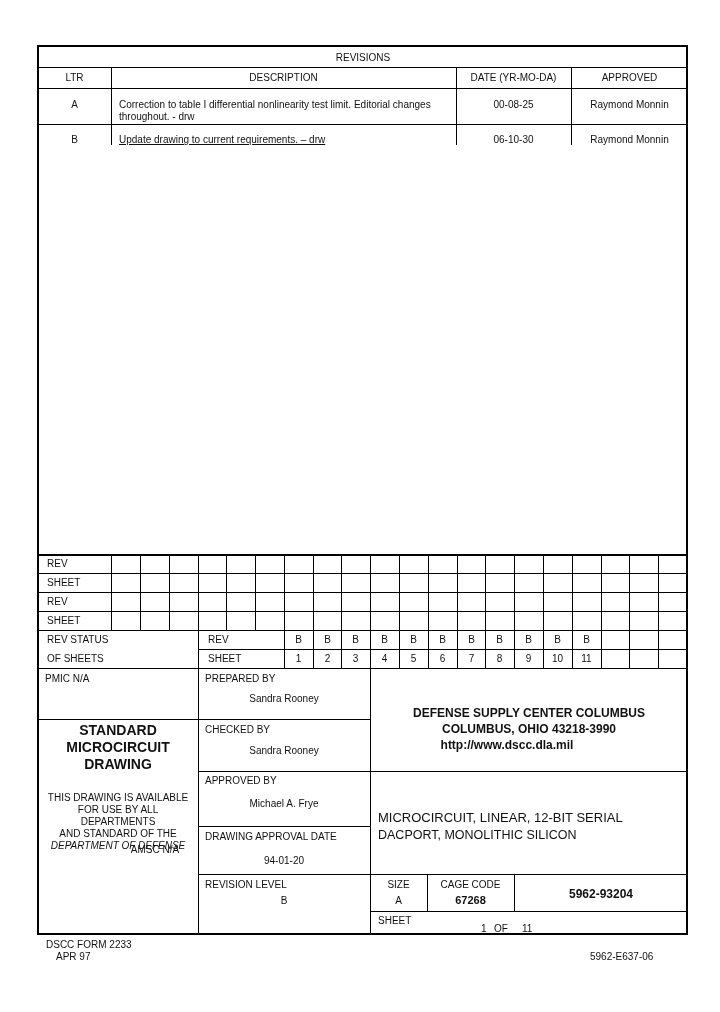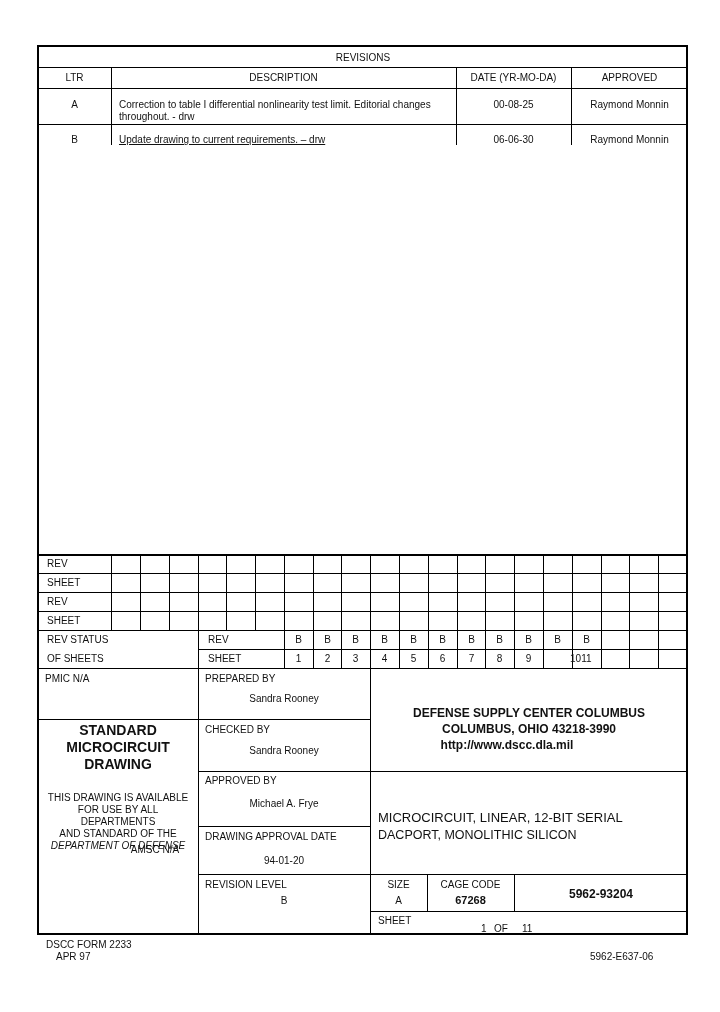--- a/index.html
+++ b/index.html
@@ -34,21 +34,21 @@
 
 <div>
   <div class="t c" style="left:38px;top:99px;width:73px;">A</div>
   <div class="t desc" style="left:119px;top:99px;">Correction to table I differential nonlinearity test limit.  Editorial changes throughout. - drw</div>
   <div class="t c" style="left:456px;top:99px;width:115px;">00-08-25</div>
   <div class="t c" style="left:571px;top:99px;width:117px;">Raymond Monnin</div>
 </div>
 <div>
   <div class="t c" style="left:38px;top:134px;width:73px;">B</div>
   <div class="t desc" style="left:119px;top:134px;text-decoration:underline;">Update drawing to current requirements. – drw</div>
-  <div class="t c" style="left:456px;top:134px;width:115px;">06-06-30</div>
+  <div class="t c" style="left:456px;top:134px;width:115px;">06-10-30</div>
   <div class="t c" style="left:571px;top:134px;width:117px;">Raymond Monnin</div>
 </div>
 
 <div class="abs" style="left:39px;top:145px;width:647px;height:9px;background:#fff;"></div>
 
 <div class="hlb" style="left:38px;top:554px;width:650px;"></div>
 <div class="hl" style="left:38px;top:573px;width:650px;"></div>
 <div class="hl" style="left:38px;top:592px;width:650px;"></div>
 <div class="hl" style="left:38px;top:611px;width:650px;"></div>
 <div class="hl" style="left:38px;top:630px;width:650px;"></div>
@@ -101,21 +101,21 @@
     <div class="t c" style="left: 399px; top: 653px; width: 29px;">5</div>
     <div class="t c" style="left: 428px; top: 634px; width: 29px;">B</div>
     <div class="t c" style="left: 428px; top: 653px; width: 29px;">6</div>
     <div class="t c" style="left: 457px; top: 634px; width: 29px;">B</div>
     <div class="t c" style="left: 457px; top: 653px; width: 29px;">7</div>
     <div class="t c" style="left: 485px; top: 634px; width: 29px;">B</div>
     <div class="t c" style="left: 485px; top: 653px; width: 29px;">8</div>
     <div class="t c" style="left: 514px; top: 634px; width: 29px;">B</div>
     <div class="t c" style="left: 514px; top: 653px; width: 29px;">9</div>
     <div class="t c" style="left: 543px; top: 634px; width: 29px;">B</div>
-    <div class="t c" style="left: 543px; top: 653px; width: 29px; padding-left: 18px;">10</div>
+    <div class="t c" style="left: 543px; top: 653px; width: 29px;">10</div>
     <div class="t c" style="left: 572px; top: 634px; width: 29px;">B</div>
     <div class="t c" style="left: 572px; top: 653px; width: 29px;">11</div>
   </div>
 
 <div class="vl" style="left:198px;top:668px;height:267px;"></div>
 <div class="vl" style="left:370px;top:668px;height:267px;"></div>
 <div class="hl" style="left:38px;top:719px;width:333px;"></div>
 <div class="hl" style="left:198px;top:771px;width:490px;"></div>
 <div class="hl" style="left:198px;top:826px;width:172px;"></div>
 <div class="hl" style="left:198px;top:874px;width:490px;"></div>

